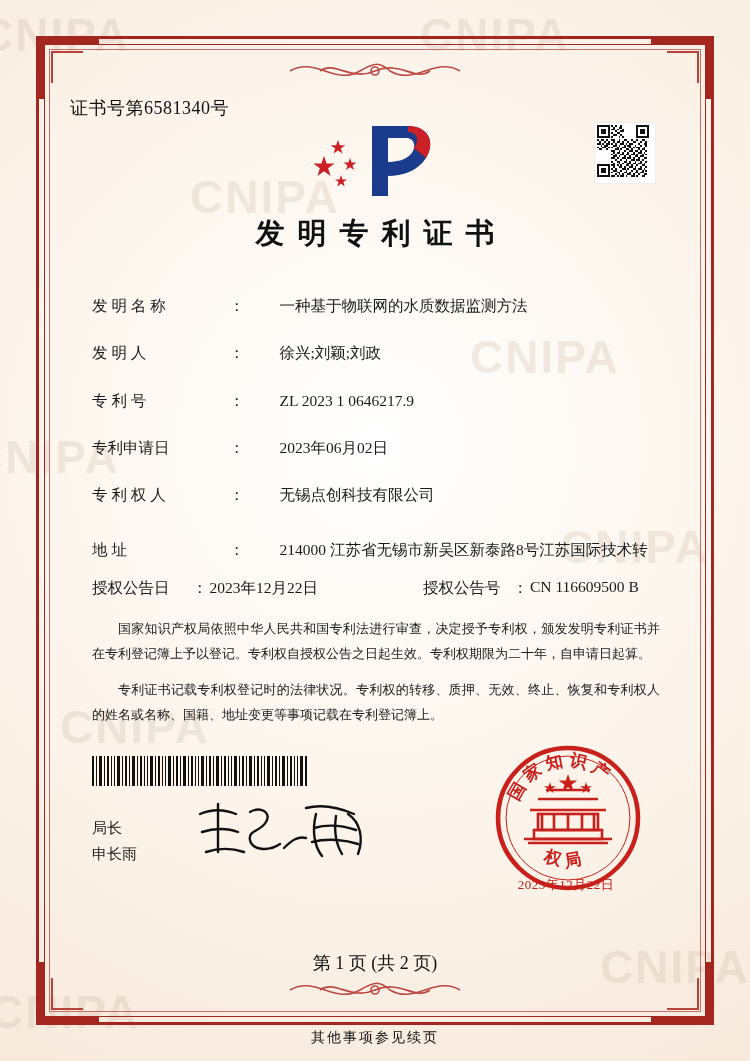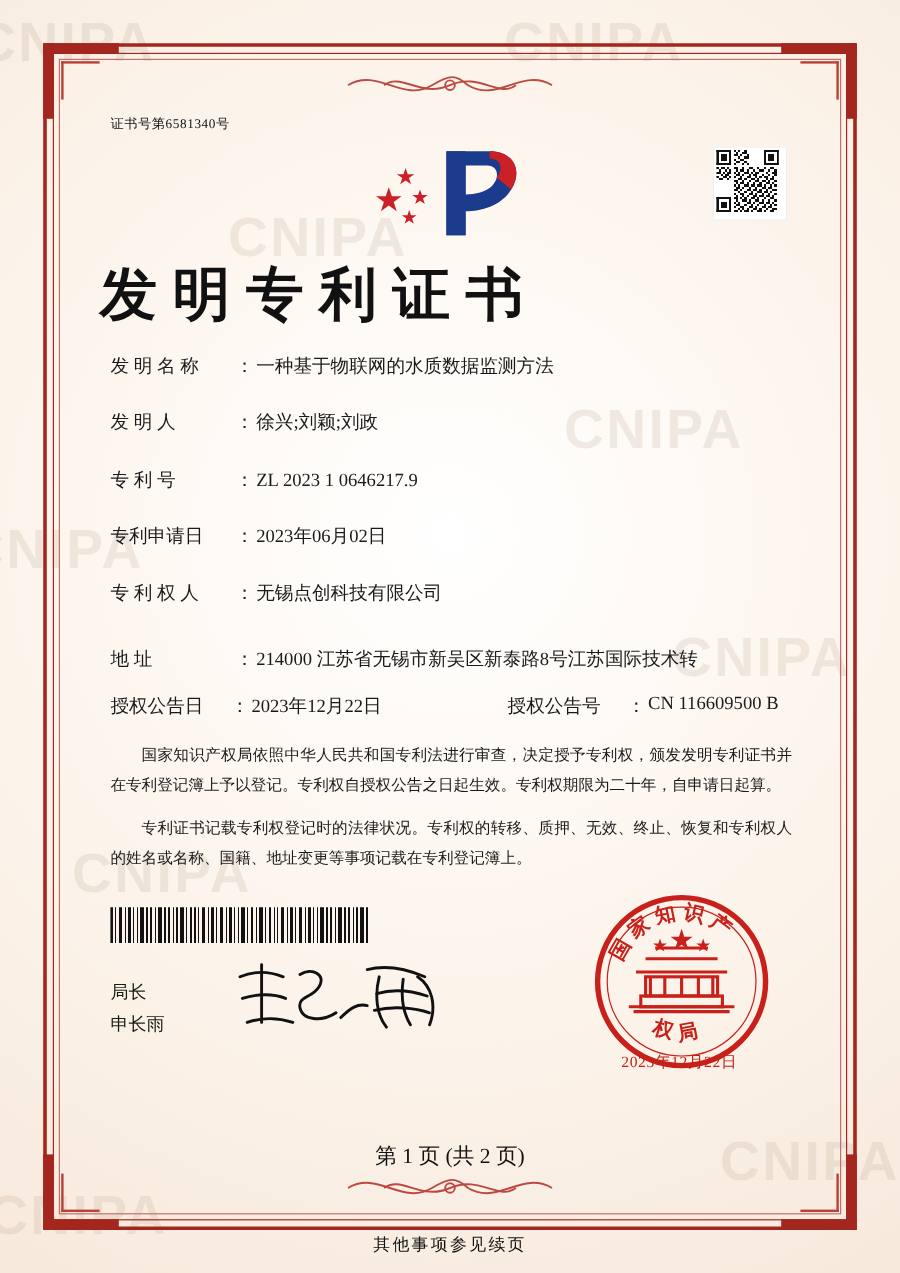--- a/index.html
+++ b/index.html
@@ -92,23 +92,22 @@
   
   .content {
     position: absolute;
     left: 70px;
     right: 70px;
     top: 96px;
     bottom: 70px;
   }
 
   .cert-no {
-    font-size: 11px;
+    font-size: 18px;
     letter-spacing: .5px;
-    margin-left: 22px;
     color: #111;
   }
 
   
   .qr {
     position: absolute;
     right: 24px;
     top: 26px;
     width: 56px;
     height: 56px;
@@ -124,40 +123,42 @@
     transform: translateX(-50%);
     top: 22px;
     width: 130px;
     height: 82px;
   }
 
   .title {
     position: absolute;
     top: 118px;
     left: 0; right: 0;
-    font-size: 48px;
+    text-align: center;
+    font-size: 29px;
     font-weight: 700;
     letter-spacing: 13px;
     text-indent: 13px;
     color: #111;
     font-family: "Liberation Serif", "DejaVu Serif", serif;
   }
 
   .fields {
     position: absolute;
     top: 198px;
     left: 22px;
     right: 18px;
   }
   .frow {
     display: flex;
     align-items: flex-start;
     margin-bottom: 24px;
     font-size: 15.5px;
     line-height: 1.5;
+    gap: 33px;
   }
   .flabel {
     width: 104px;
     flex: 0 0 104px;
     letter-spacing: 0;
     display: flex;
     justify-content: space-between;
   }
   .fsep { margin: 0 2px 0 0; }
   .fvalue { flex: 1; }
@@ -166,21 +167,21 @@
   .row-dual {
     display: flex;
     align-items: flex-start;
     margin-bottom: 18px;
     font-size: 15.5px;
     gap: 21px;
   }
   .dual-left { width: 310px; flex: 0 0 310px; display: flex; }
   .dual-left .flabel { width: 100px; flex: 0 0 100px; }
   .dual-right { display: flex; }
-  .dual-right .flabel2 { margin-right: 22px; font-family: Liberation Serif, serif; }
+  .dual-right .flabel2 { margin-right: 12px; font-family: Liberation Serif, serif; }
 
   .paras {
     position: absolute;
     top: 520px;
     left: 22px;
     right: 20px;
     font-size: 13px;
     line-height: 1.95;
     text-align: justify;
     color: #1a1a1a;

